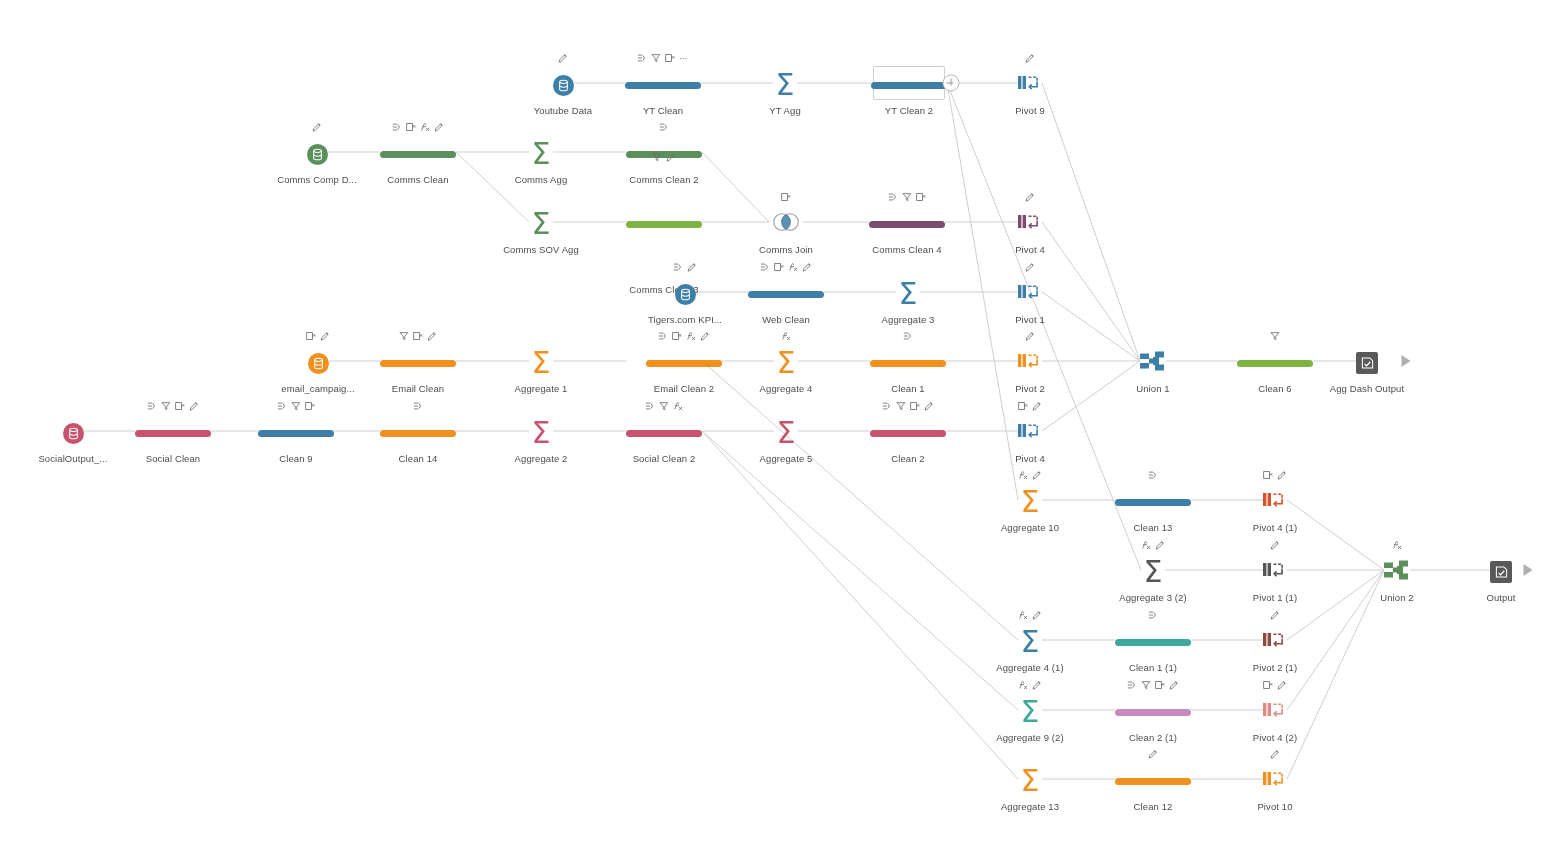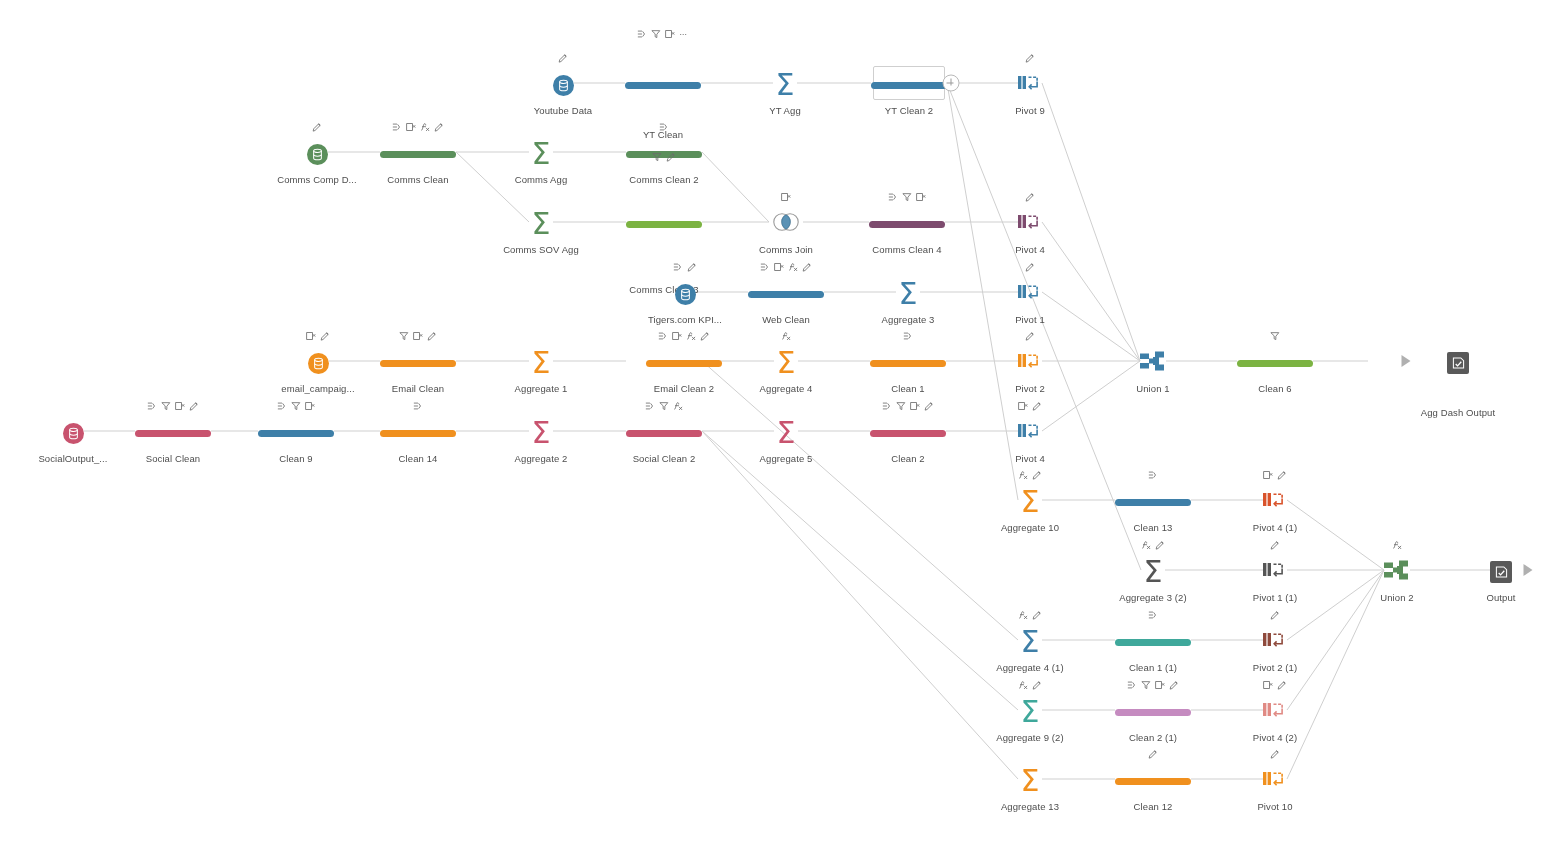--- a/index.html
+++ b/index.html
@@ -100,21 +100,21 @@
           <span class="dbcircle" style="background:#3e7fa8">
             <svg width="11" height="13" viewBox="0 0 12 14">
               <ellipse cx="6" cy="3" rx="4.2" ry="1.8" fill="none" stroke="#fff" stroke-width="1.1"></ellipse>
               <path d="M1.8 3v8c0 1 1.9 1.8 4.2 1.8s4.2-.8 4.2-1.8V3" fill="none" stroke="#fff" stroke-width="1.1"></path>
               <path d="M1.8 7c0 1 1.9 1.8 4.2 1.8S10.2 8 10.2 7" fill="none" stroke="#fff" stroke-width="1.1"></path>
             </svg>
           </span>
         </div>
         <div class="caption">Youtube Data</div>
       </div>
-      <div class="node" style="left: 663px; top: 83px; gap: 24px;">
+      <div class="node" style="left: 663px; top: 83px;">
         <div class="glyphrow">
           <svg width="10" height="10" viewBox="0 0 12 12">
             <path stroke="#6b6b6b" fill="none" stroke-width="1" stroke-linecap="round" stroke-linejoin="round" d="M1.5 2.5h4M1.5 6h4M1.5 9.5h4"></path>
             <path stroke="#6b6b6b" fill="none" stroke-width="1" stroke-linecap="round" stroke-linejoin="round" d="M7 3.2l2 2.8-2 2.8"></path>
           </svg>
           <svg width="10" height="10" viewBox="0 0 12 12">
             <path stroke="#6b6b6b" fill="none" stroke-width="1" stroke-linecap="round" stroke-linejoin="round" d="M1.5 2h9L7 6.3v4L5 9.3V6.3z"></path>
           </svg>
           <svg width="10" height="10" viewBox="0 0 12 12">
             <rect stroke="#6b6b6b" fill="none" stroke-width="1" stroke-linecap="round" stroke-linejoin="round" x="1.2" y="1.8" width="6.6" height="8.4"></rect>
@@ -653,21 +653,21 @@
         <div class="glyphrow">
           <svg width="10" height="10" viewBox="0 0 12 12">
             <path stroke="#6b6b6b" fill="none" stroke-width="1" stroke-linecap="round" stroke-linejoin="round" d="M1.5 2h9L7 6.3v4L5 9.3V6.3z"></path>
           </svg>
         </div>
         <div class="body">
           <span class="bar" style="background:#7cb342"></span>
         </div>
         <div class="caption">Clean 6</div>
       </div>
-      <div class="node" style="left: 1458px; top: 361px; gap: 24px;">
+      <div class="node" style="left: 1367px; top: 361px;">
         <div class="glyphrow"></div>
         <div class="body">
           <span class="outsq" style="background:#595959">
             <svg width="13" height="14" viewBox="0 0 14 15">
               <path d="M1.5 2h8l3 3v8h-11z" fill="none" stroke="#fff" stroke-width="1.1"></path>
               <path d="M4 8.6l2 2 4-4.4" fill="none" stroke="#fff" stroke-width="1.4"></path>
             </svg>
           </span>
         </div>
         <div class="caption">Agg Dash Output</div>

